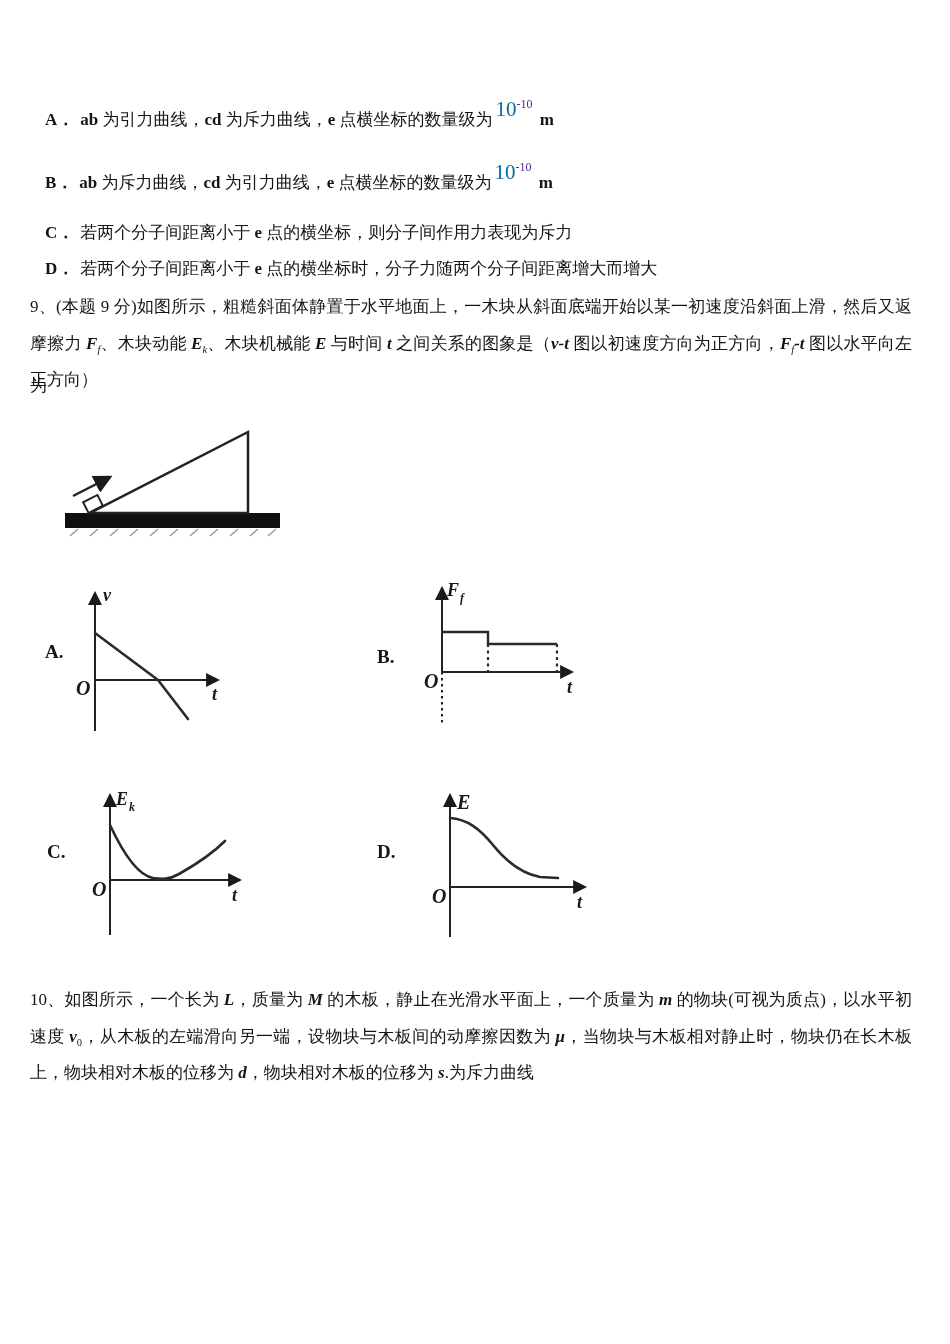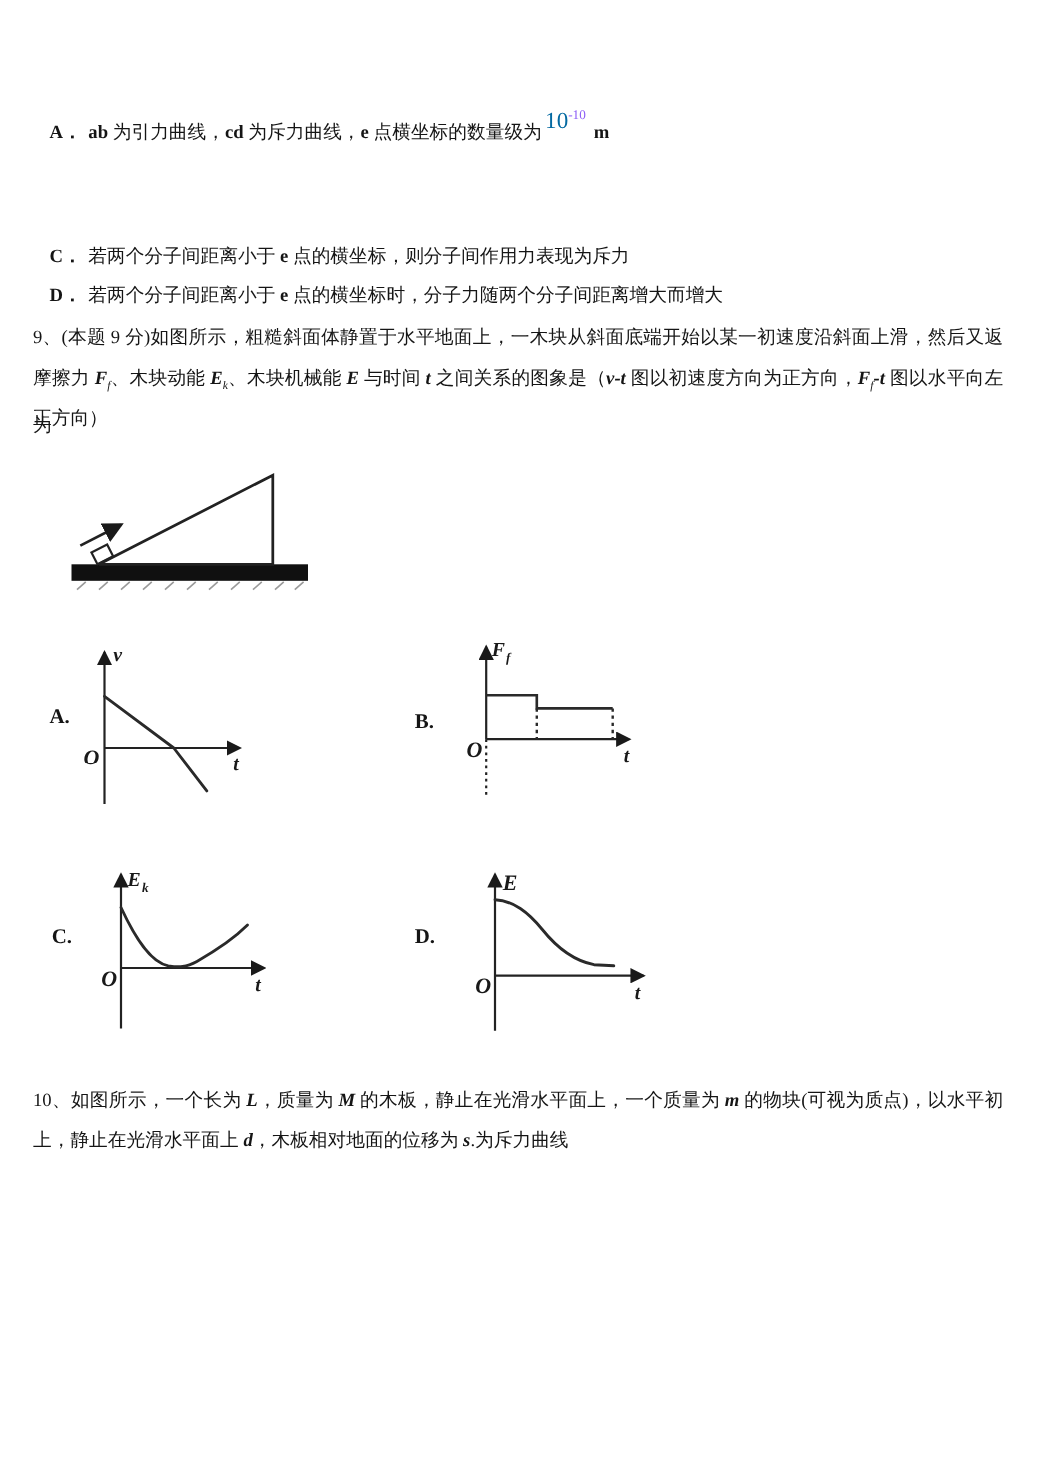--- a/index.html
+++ b/index.html
@@ -14,21 +14,21 @@
   .opt .lbl { font-weight:bold; margin-right:6px; }
   .qblock { position:absolute; left:30px; width:882px; font-size:17px; }
   .qline { line-height:36.5px; height:36.5px; white-space:normal; }
   .just { text-align:justify; text-align-last:justify; text-justify:inter-ideograph; }
   .rich span, .rich sub, .rich sup { font-family:inherit; }
   sub { font-size:0.62em; }
   .fbase {
     font-size:21px; color:#0369a1; position:relative; top:-9px; margin-left:3px;
   }
   .fexp {
-    font-size:12px; color:#8b5cf6; position:relative; top:-17px; margin-right:3px;
+    font-size:12px; color:#4c1d95; position:relative; top:-17px; margin-right:3px;
   }
   .glabel {
     position:absolute; font-size:19px; font-weight:bold; white-space:nowrap;
   }
   .gsvg { position:absolute; }
   .axis { stroke:#222222; stroke-width:2; fill:none; }
   .axis-dash { stroke:#222222; stroke-width:2; fill:none; stroke-dasharray:2.5,3.5; }
   .curve { stroke:#2a2a2a; stroke-width:2.6; fill:none; stroke-linejoin:round; stroke-linecap:round; }
   .step { stroke:#2a2a2a; stroke-width:2.4; fill:none; }
   .dash { stroke:#2a2a2a; stroke-width:2.2; fill:none; stroke-dasharray:3,3.5; }
@@ -37,20 +37,23 @@
   .axsub { font-family:"Liberation Serif",serif; font-style:italic; font-weight:bold; font-size:12px; fill:#191919; }
   .hatch { stroke:#9a9a9a; stroke-width:1.5; }
 </style>
 </head>
 <body>
 
 <div class="page">
 
   <div class="opt" style="top:106px">
     <span class="lbl">A．</span><span class="rich"><span style="font-weight: bold;">ab</span><span> 为引力曲线，</span><span style="font-weight: bold;">cd</span><span> 为斥力曲线，</span><span style="font-weight: bold;">e</span><span> 点横坐标的数量级为</span><span class="fbase">10</span><span class="fexp">-10</span><span style="font-weight: bold;"> m</span></span>
+  </div>
+  <div class="opt" style="top:169px">
+    <span class="lbl">B．</span><span class="rich"><span style="font-weight: bold;">ab</span><span> 为斥力曲线，</span><span style="font-weight: bold;">cd</span><span> 为引力曲线，</span><span style="font-weight: bold;">e</span><span> 点横坐标的数量级为</span><span class="fbase">10</span><span class="fexp">-10</span><span style="font-weight: bold;"> m</span></span>
   </div>
   <div class="opt" style="top:221px">
     <span class="lbl">C．</span><span class="rich"><span>若两个分子间距离小于 </span><span style="font-weight: bold;">e</span><span> 点的横坐标，则分子间作用力表现为斥力</span></span>
   </div>
   <div class="opt" style="top:257px">
     <span class="lbl">D．</span><span class="rich"><span>若两个分子间距离小于 </span><span style="font-weight: bold;">e</span><span> 点的横坐标时，分子力随两个分子间距离增大而增大</span></span>
   </div>
 
   <div class="qblock" style="top:289px">
     <div class="qline just rich"><span>9、(本题 9 分)如图所示，粗糙斜面体静置于水平地面上，一木块从斜面底端开始以某一初速度沿斜面上滑，然后又返</span></div>
@@ -143,16 +146,17 @@
     <line class="axis" x1="25" y1="152" x2="25" y2="10" marker-end="url(#ar-d)"></line>
     <line class="axis" x1="25" y1="102" x2="160" y2="102" marker-end="url(#ar-d)"></line>
     <path class="curve" d="M25,33 C42,34 55,44 68,60 C80,75 95,88 115,92 L133,93"></path>
     <text class="axlbl-big" x="32" y="24">E</text>
     <text class="axlbl-big" x="7" y="118">O</text>
     <text class="axlbl" x="152" y="123">t</text>
   </svg>
 
   <div class="qblock" style="top:982px">
     <div class="qline just rich"><span>10、如图所示，一个长为 </span><span style="font-style: italic; font-weight: bold;">L</span><span>，质量为 </span><span style="font-style: italic; font-weight: bold;">M</span><span> 的木板，静止在光滑水平面上，一个质量为 </span><span style="font-style: italic; font-weight: bold;">m</span><span> 的物块(可视为质点)，以水平初</span></div>
-    <div class="qline rich"><span>上，静止在光滑水平面上 </span><span style="font-style: italic; font-weight: bold;">d</span><span>，木板相对地面的位移为 </span><span style="font-style: italic; font-weight: bold;">s</span><span>.为斥力曲线</span></div>
+    <div class="qline just rich"><span>速度 </span><span style="font-style: italic; font-weight: bold;">v</span><sub>0</sub><span>，从木板的左端滑向另一端，设物块与木板间的动摩擦因数为 </span><span style="font-style: italic; font-weight: bold;">μ</span><span>，当物块与木板相对静止时，物块仍在长木板</span></div>
+    <div class="qline rich"><span>上，物块相对木板的位移为 </span><span style="font-style: italic; font-weight: bold;">d</span><span>，物块相对木板的位移为 </span><span style="font-style: italic; font-weight: bold;">s</span><span>.为斥力曲线</span></div>
   </div>
 
 </div>
 
 </body></html>

